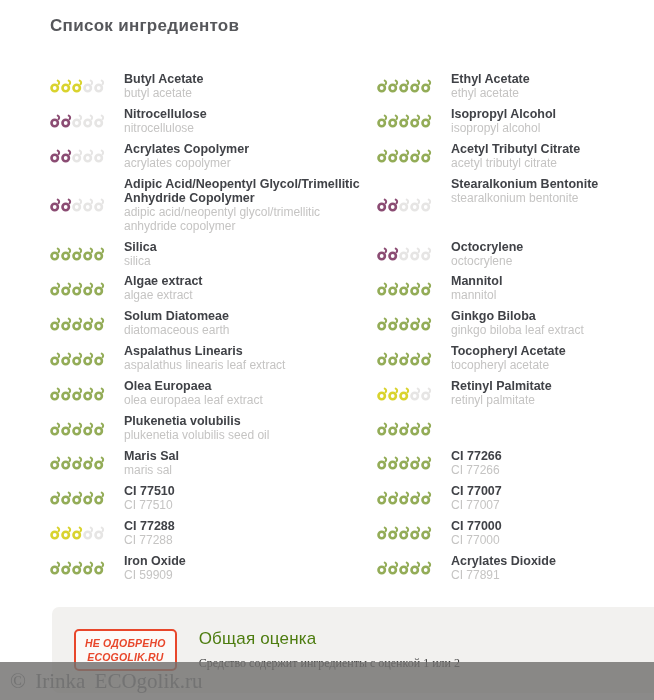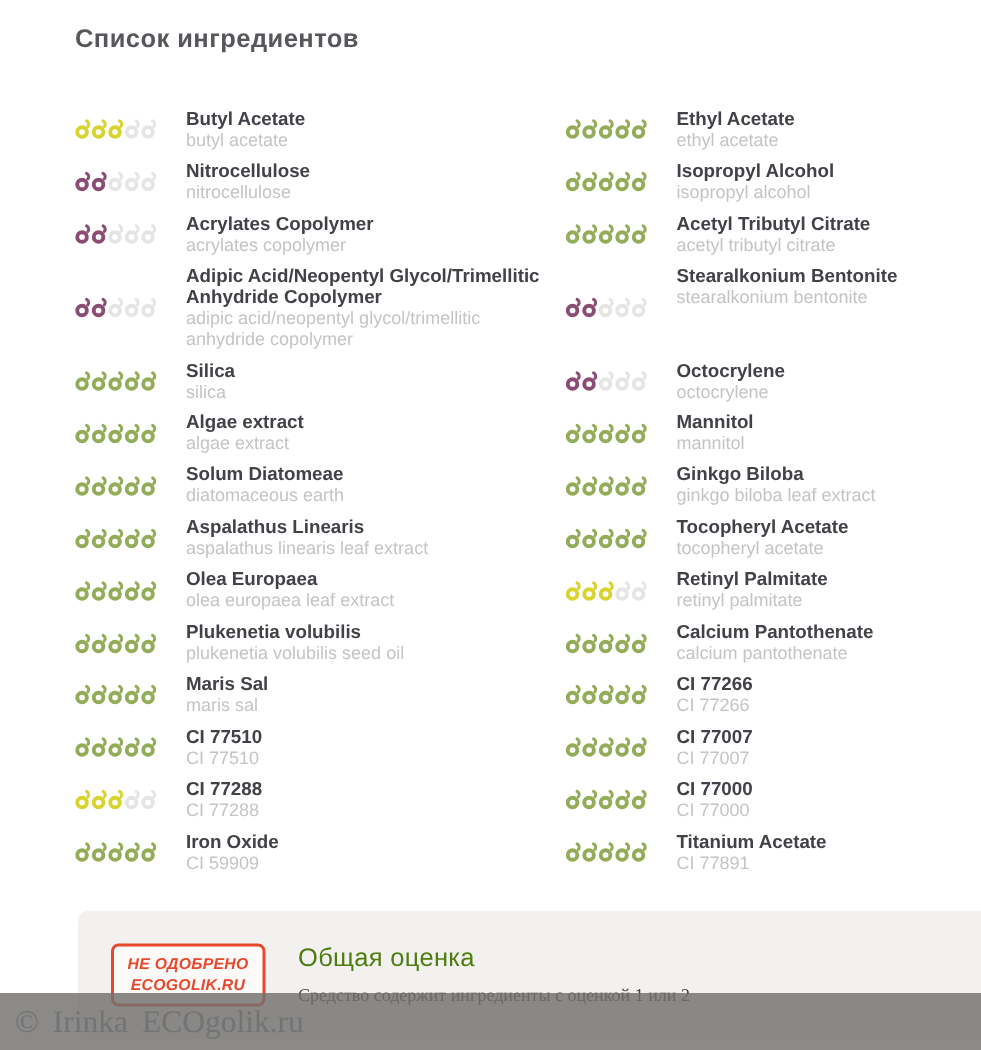--- a/index.html
+++ b/index.html
@@ -659,24 +659,20 @@
           </svg>
           <svg viewBox="0 0 11 14" width="11" height="14">
             <circle cx="4.7" cy="9" r="3.2" fill="none" stroke="#93ac57" stroke-width="2.6"></circle>
             <path d="M7.7 1.6 C9.3 2.4 9.6 4.1 8.5 5.3" fill="none" stroke="#93ac57" stroke-width="2" stroke-linecap="round"></path>
           </svg>
           <svg viewBox="0 0 11 14" width="11" height="14">
             <circle cx="4.7" cy="9" r="3.2" fill="none" stroke="#93ac57" stroke-width="2.6"></circle>
             <path d="M7.7 1.6 C9.3 2.4 9.6 4.1 8.5 5.3" fill="none" stroke="#93ac57" stroke-width="2" stroke-linecap="round"></path>
           </svg>
         </span>
-      <span class="texts">
-        <div class="ing-name">Calcium Pantothenate</div>
-        <div class="ing-sub">calcium pantothenate</div>
-      </span>
     </div>
       <div class="ing-row">
       <span class="icons">
           <svg viewBox="0 0 11 14" width="11" height="14">
             <circle cx="4.7" cy="9" r="3.2" fill="none" stroke="#93ac57" stroke-width="2.6"></circle>
             <path d="M7.7 1.6 C9.3 2.4 9.6 4.1 8.5 5.3" fill="none" stroke="#93ac57" stroke-width="2" stroke-linecap="round"></path>
           </svg>
           <svg viewBox="0 0 11 14" width="11" height="14">
             <circle cx="4.7" cy="9" r="3.2" fill="none" stroke="#93ac57" stroke-width="2.6"></circle>
             <path d="M7.7 1.6 C9.3 2.4 9.6 4.1 8.5 5.3" fill="none" stroke="#93ac57" stroke-width="2" stroke-linecap="round"></path>
@@ -884,21 +880,21 @@
           <svg viewBox="0 0 11 14" width="11" height="14">
             <circle cx="4.7" cy="9" r="3.2" fill="none" stroke="#93ac57" stroke-width="2.6"></circle>
             <path d="M7.7 1.6 C9.3 2.4 9.6 4.1 8.5 5.3" fill="none" stroke="#93ac57" stroke-width="2" stroke-linecap="round"></path>
           </svg>
           <svg viewBox="0 0 11 14" width="11" height="14">
             <circle cx="4.7" cy="9" r="3.2" fill="none" stroke="#93ac57" stroke-width="2.6"></circle>
             <path d="M7.7 1.6 C9.3 2.4 9.6 4.1 8.5 5.3" fill="none" stroke="#93ac57" stroke-width="2" stroke-linecap="round"></path>
           </svg>
         </span>
       <span class="texts">
-        <div class="ing-name">Titanium Acetate</div>
+        <div class="ing-name">Acrylates Dioxide</div>
         <div class="ing-sub">CI 77891</div>
       </span>
     </div>
     </div>
 
   <div class="summary-box">
     <div class="stamp" style="border-color: rgb(232, 71, 43); color: rgb(232, 71, 43); font-style: italic;">
       <div>НЕ ОДОБРЕНО</div>
       <div>ECOGOLIK.RU</div>
     </div>

